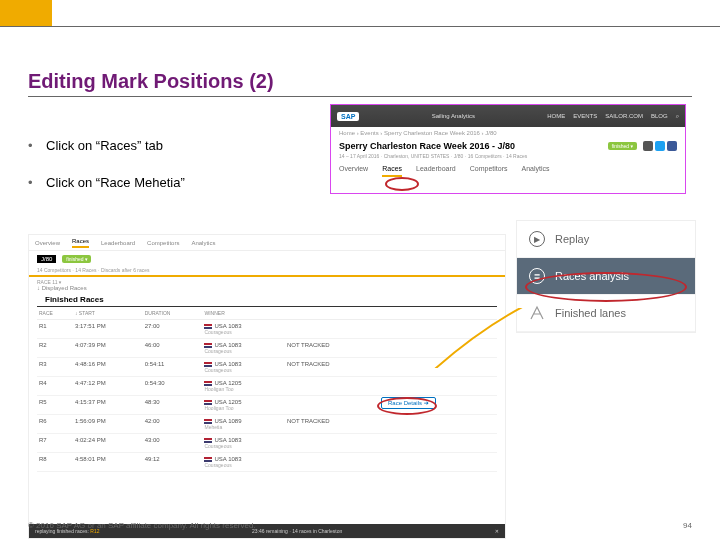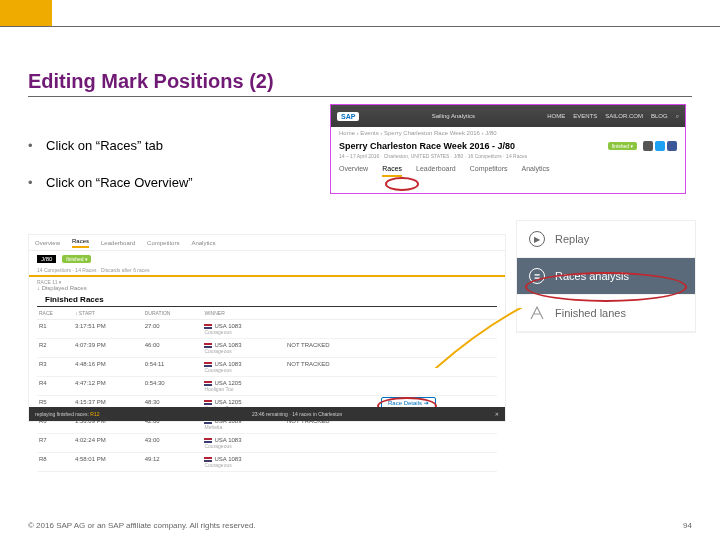--- a/index.html
+++ b/index.html
@@ -49,21 +49,21 @@
   .social span { width:10px; height:10px; border-radius:2px; display:inline-block; }
   .fb{background:#3b5998}.tw{background:#1da1f2}.em{background:#555}
   .sh-sub { font-size:5px; color:#999; padding:0 8px; }
   .sh-tabs { display:flex; gap:14px; padding:6px 8px 0; font-size:7px; color:#666; }
   .sh-tab { padding-bottom:3px; }
   .sh-tab.active { border-bottom:2px solid #f0ab00; color:#000; }
   .ring-oval { position:absolute; border:2px solid #c1272d; border-radius:50%; pointer-events:none; }
   .ring1 { top:72px; left:54px; width:34px; height:14px; }
   
   .shot-table {
-    position:absolute; top:234px; left:28px; width:478px; height:188px;
+    position:absolute; top:234px; left:28px; width:478px; height:305px;
     background:#fff; border:1px solid #eee;
   }
   .st-top { height:16px; border-bottom:1px solid #eee; display:flex; align-items:center; padding:0 6px; gap:12px; font-size:6px; color:#888; }
   .st-top .on { border-bottom:2px solid #f0ab00; color:#000; padding-bottom:2px; }
   .st-class { display:flex; align-items:center; padding:4px 8px; gap:6px; font-size:7px; }
   .st-class .bw { background:#000; color:#fff; padding:1px 4px; font-size:6px; }
   .st-meta { font-size:5px; color:#999; padding:0 8px; }
   .gold-line { height:2px; background:#f0ab00; margin:2px 0; }
   .st-subtitle { font-size:6px; color:#888; padding:0 8px; }
   .st-heading { font-size:8px; font-weight:bold; padding:4px 8px 2px; border-bottom:1px solid #333; margin:0 8px; }
@@ -103,21 +103,21 @@
 </head>
 <body>
 
 <div class="logo-bar"></div>
 <div class="top-border"></div>
 <h1 class="title">Editing Mark Positions (2)</h1>
 <div class="hr"></div>
 
 <ul class="bullets">
   <li>Click on “Races” tab</li>
-  <li>Click on “Race Overview”</li>
+  <li>Click on “Race Mehetia”</li>
 </ul>
 
 <div class="shot-header">
   <div class="sh-top">
     <span class="sap-logo">SAP</span>
     <span>Sailing Analytics</span>
     <div class="sh-nav">
       <span>HOME</span>
       <span>EVENTS</span>
       <span>SAILOR.COM</span>

